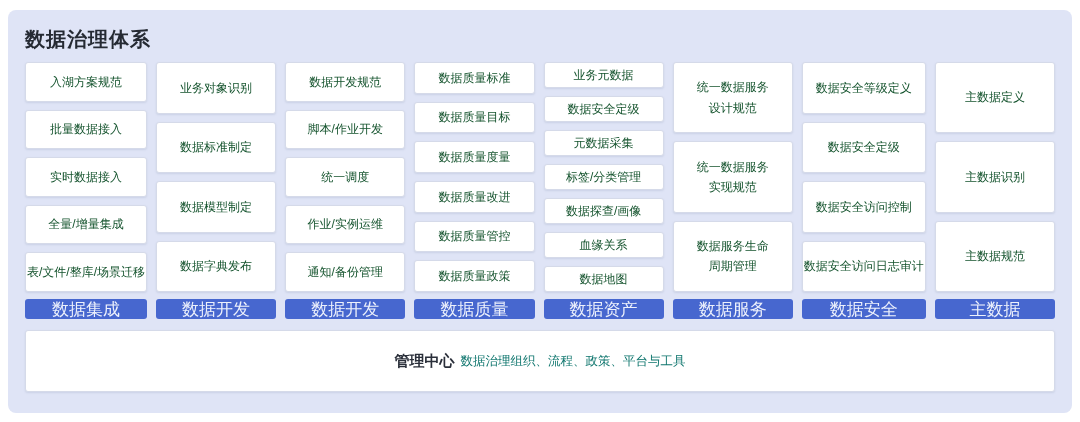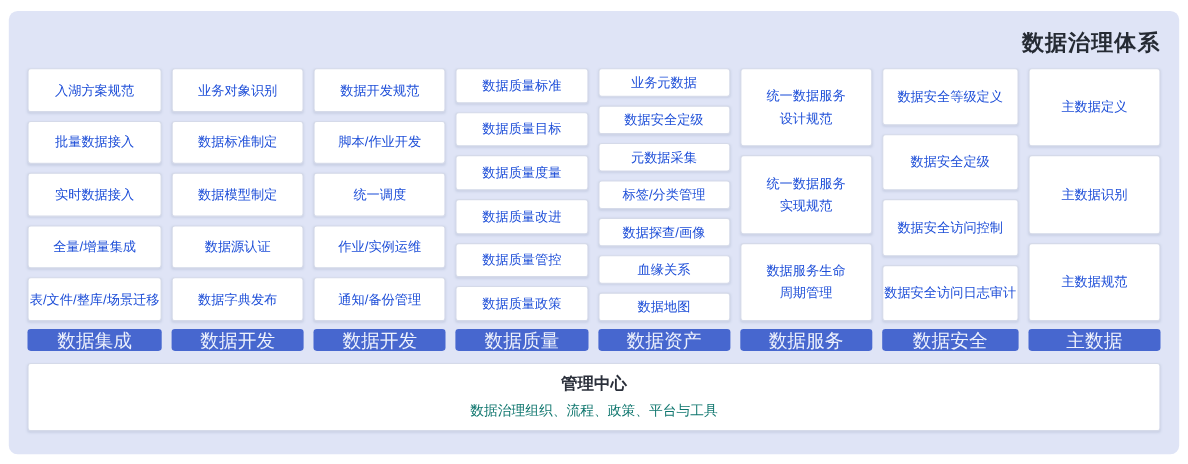--- a/index.html
+++ b/index.html
@@ -11,21 +11,21 @@
   }
   .panel {
     position: absolute;
     left: 8px; top: 10px;
     width: 1064px; height: 403px;
     background: #dfe4f6;
     border-radius: 8px;
     padding: 15px 17px 0 17px;
   }
   .title {
-    text-align: right;
+    text-align: left;
     font-size: 20px;
     font-weight: 700;
     color: #252a33;
     height: 37px;
     line-height: 28px;
     letter-spacing: 1px;
   }
   .grid {
     display: grid;
     grid-template-columns: repeat(8, 1fr);
@@ -41,21 +41,21 @@
   .box {
     flex: 1;
     background: #ffffff;
     border: 1px solid #d5dae9;
     border-radius: 3px;
     display: flex;
     align-items: center;
     justify-content: center;
     text-align: center;
     font-size: 12px;
-    color: #1d4ed8;
+    color: #14532d;
     line-height: 1.7;
     white-space: pre;
     box-shadow: 0 1px 2px rgba(112,125,160,0.18);
     padding: 0 1px;
     overflow: hidden;
   }
   .cat-btn {
     margin-top: 7px;
     height: 20px;
     background: #4767cf;
@@ -67,21 +67,21 @@
     justify-content: center;
     cursor: pointer;
   }
   .mgmt {
     margin-top: 11px;
     height: 62px;
     background: #ffffff;
     border: 1px solid #d5dae9;
     border-radius: 3px;
     display: flex;
-    flex-direction: column;
+    flex-direction: row;
     align-items: center;
     justify-content: center;
     gap: 6px;
     box-shadow: 0 1px 2px rgba(112,125,160,0.18);
   }
   .mgmt-title {
     font-size: 15px;
     font-weight: 700;
     color: #2a2f3a;
   }
@@ -104,21 +104,20 @@
           <div class="box">全量/增量集成</div>
           <div class="box">表/文件/整库/场景迁移</div>
         </div>
         <div class="cat-btn">数据集成</div>
       </div>
       <div class="column">
         <div class="boxes">
           <div class="box">业务对象识别</div>
           <div class="box">数据标准制定</div>
           <div class="box">数据模型制定</div>
-          <div class="box">数据源认证</div>
           <div class="box">数据字典发布</div>
         </div>
         <div class="cat-btn">数据开发</div>
       </div>
       <div class="column">
         <div class="boxes">
           <div class="box">数据开发规范</div>
           <div class="box">脚本/作业开发</div>
           <div class="box">统一调度</div>
           <div class="box">作业/实例运维</div>

